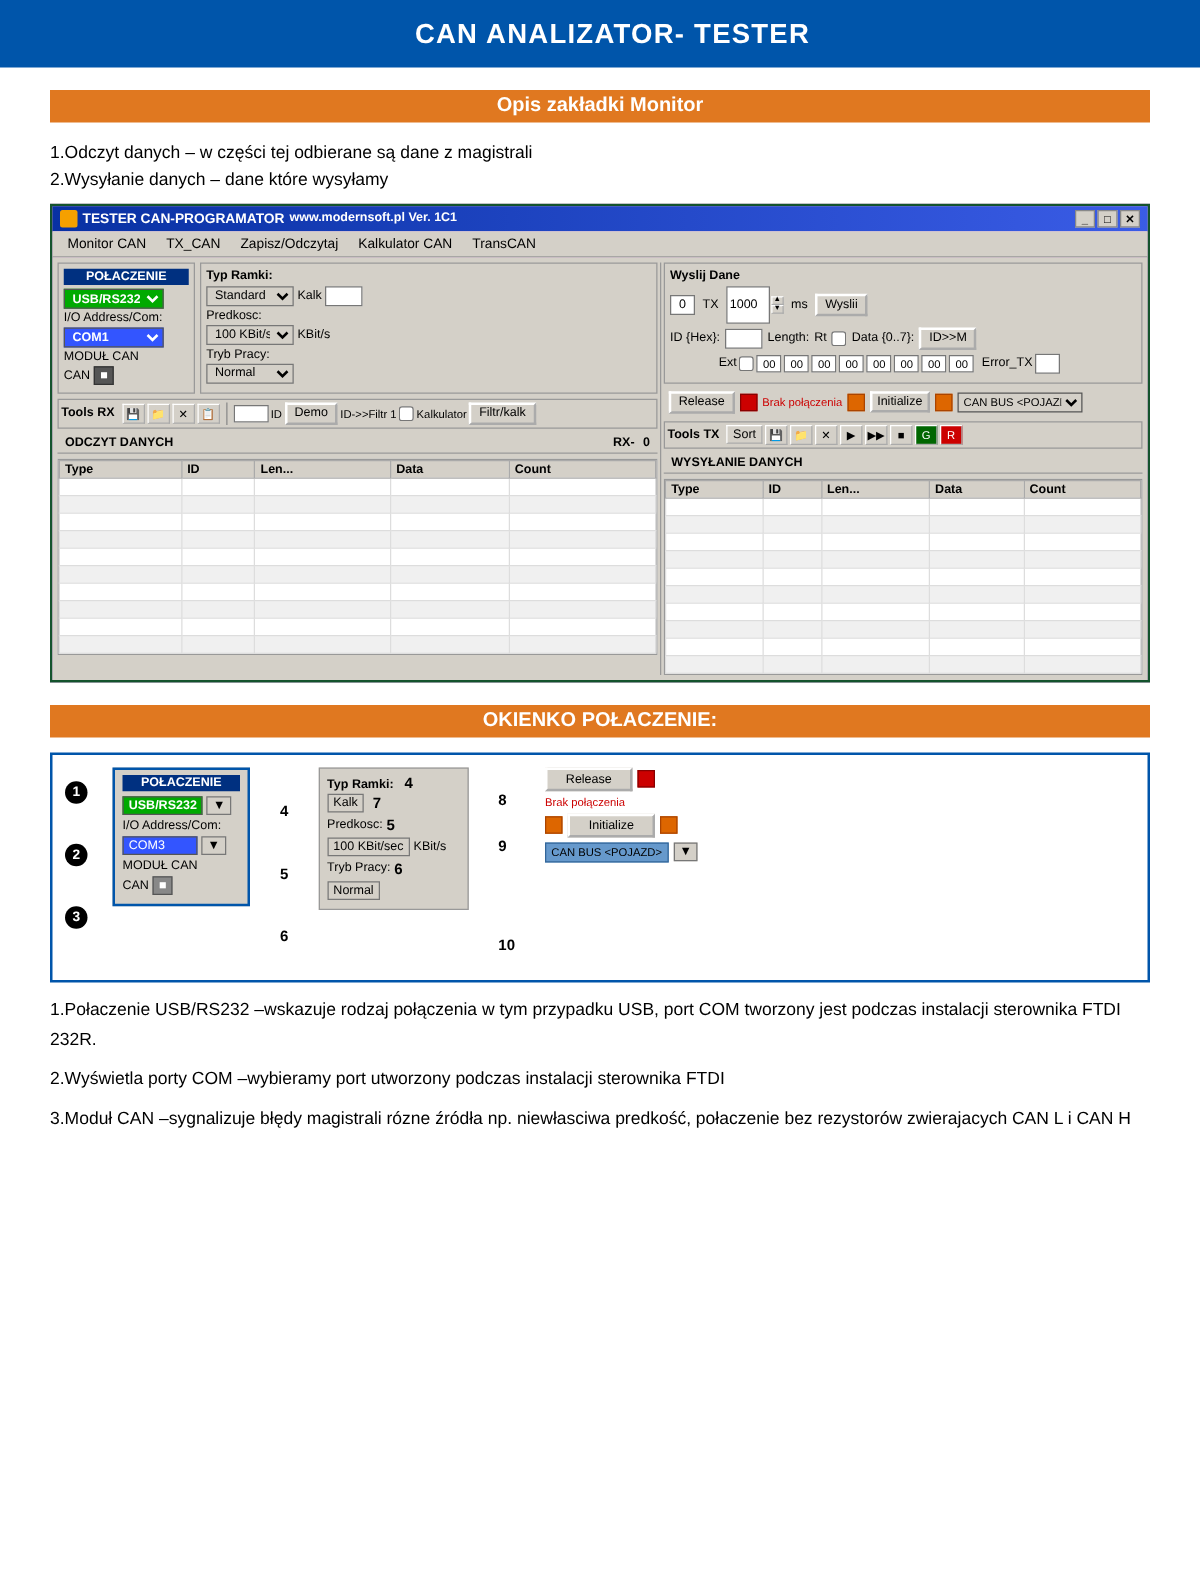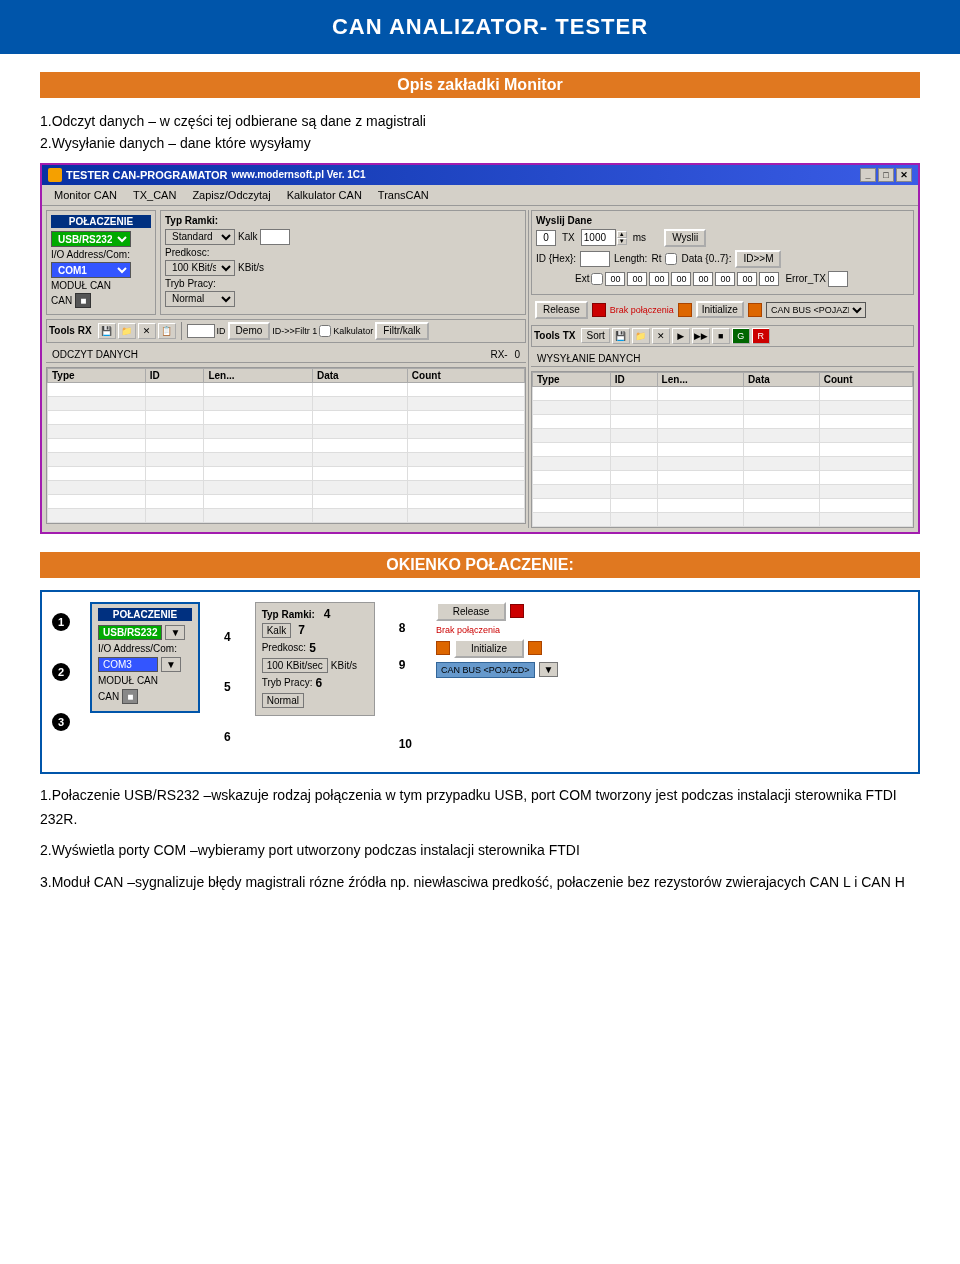--- a/index.html
+++ b/index.html
@@ -42,21 +42,21 @@
     
     .body-text {
       margin: 10px 40px 6px 40px;
       font-size: 14px;
       line-height: 1.6;
     }
 
     
     .app-window {
       margin: 8px 40px 10px 40px;
-      border: 2px solid #a21caf;
+      border: 2px solid #14532d;
       background: #f0abfc;
       font-size: 11px;
       font-family: 'Tahoma', Arial, sans-serif;
     }
 
     
     .title-bar {
       background: linear-gradient(to right, #0831a3, #3a5ce6);
       display: flex;
       align-items: center;
@@ -295,21 +295,21 @@
       border: 1px solid #999;
       background: #fff;
     }
     .data-header {
       background: #d4d0c8;
       display: flex;
       align-items: center;
       justify-content: space-between;
       padding: 2px 6px;
       font-size: 10px;
-      font-weight: normal;
+      font-weight: bold;
       border-bottom: 1px solid #999;
     }
     .data-table {
       width: 100%;
       border-collapse: collapse;
       font-size: 10px;
     }
     .data-table th {
       background: #d4d0c8;
       border: 1px solid #aaa;
@@ -334,21 +334,21 @@
       text-align: center;
     }
 
     
     .tx-field {
       display: flex;
       align-items: center;
       gap: 1px;
     }
     .spin-box {
-      width: 35px; height: 17px;
+      width: 35px; height: 30px;
       border: 1px solid #777;
       font-size: 10px;
       padding: 0 2px;
     }
     .spin-arrows {
       display: flex;
       flex-direction: column;
     }
     .spin-arrow {
       width: 10px; height: 7px;
@@ -751,21 +751,21 @@
           </span>
           <span style="font-size:10px;">TX</span>
           <div class="tx-field">
             <input class="spin-box" type="text" value="1000" style="">
             <div class="spin-arrows">
               <div class="spin-arrow">▲</div>
               <div class="spin-arrow">▼</div>
             </div>
           </div>
           <span style="font-size:10px;">ms</span>
-          <button class="win-button" style="margin-left:12px;">Wyslii</button>
+          <button class="win-button" style="margin-left:0;">Wyslii</button>
         </div>
 
         <div style="display:flex; gap:4px; align-items:center; margin-bottom:3px; font-size:10px;">
           <span>ID {Hex}:</span>
           <input class="num-input" type="text" value="" style="width: 30px;">
           <span>Length:</span>
           <span>Rt</span>
           <input type="checkbox" class="small-check" style="">
           <span>Data {0..7}:</span>
           <button class="win-button">ID&gt;&gt;M</button>

